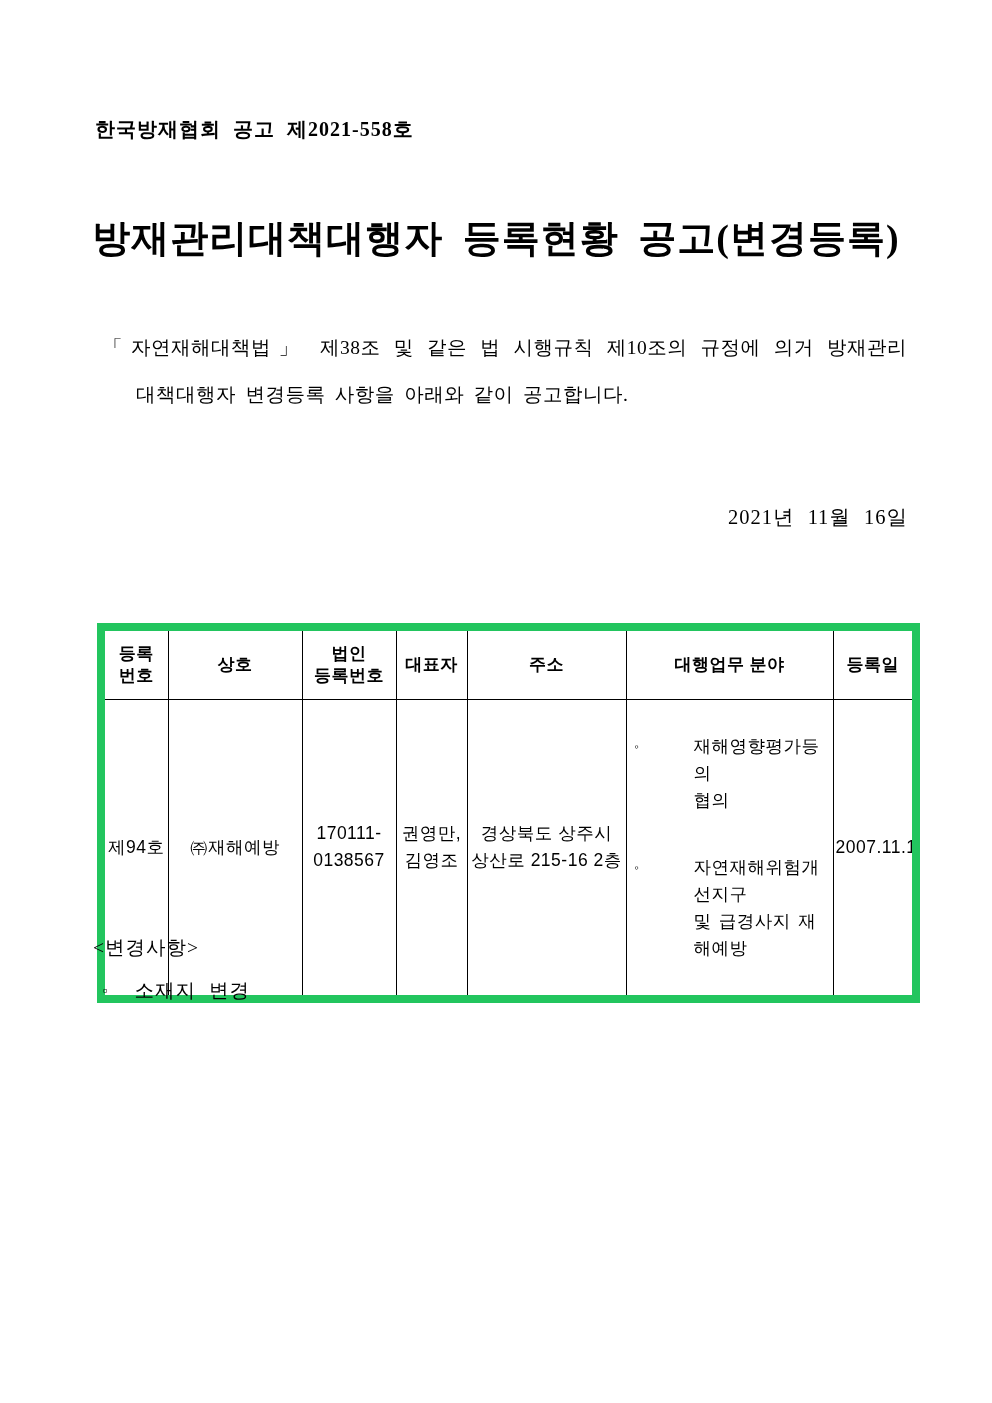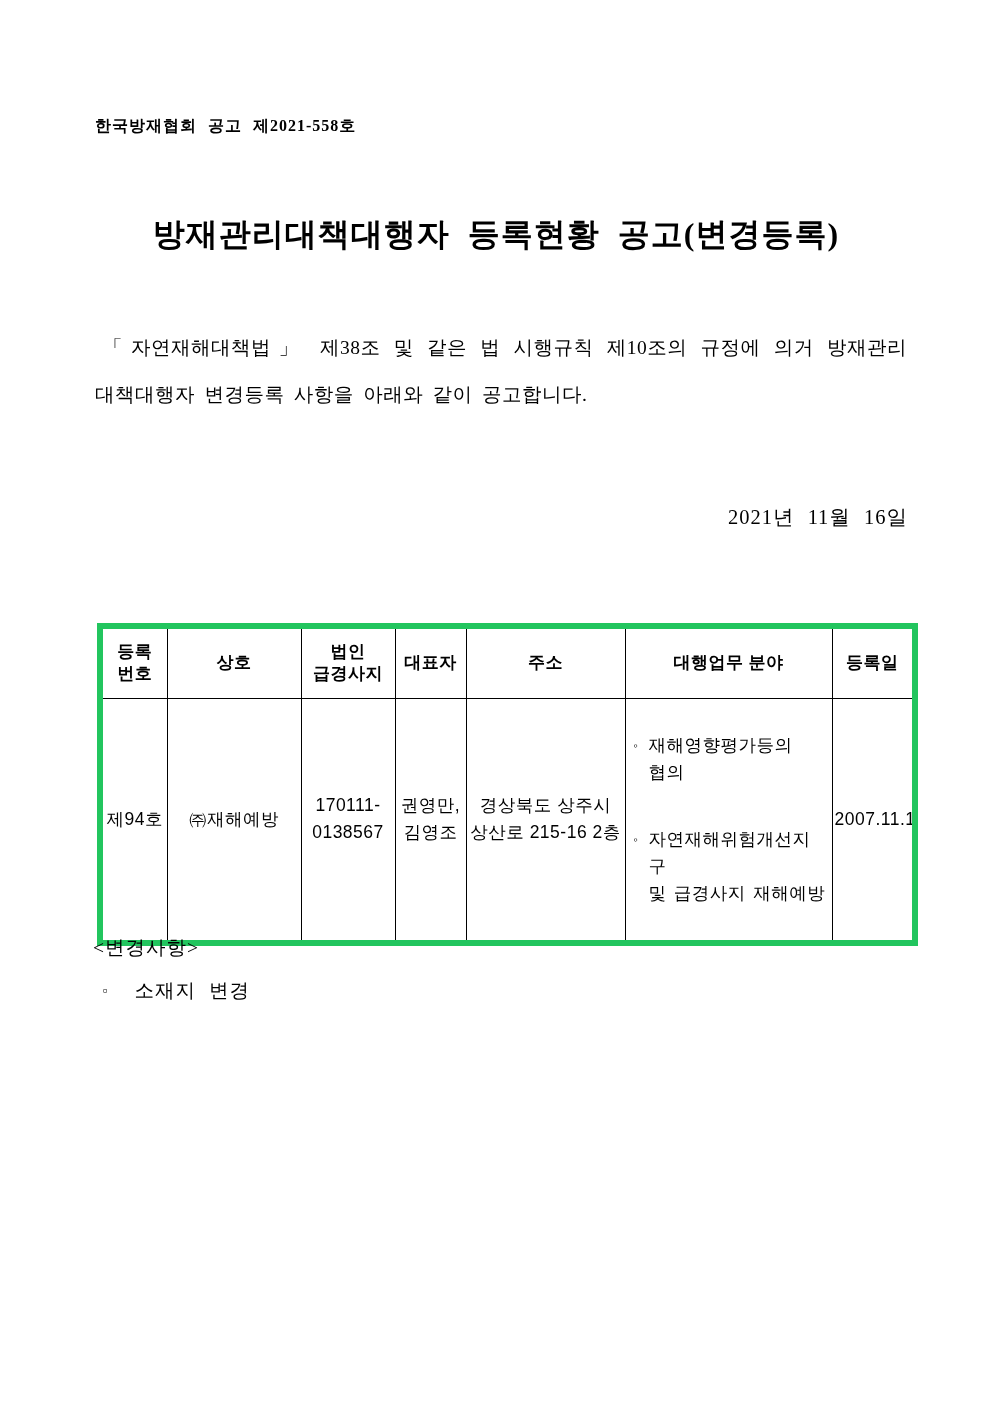--- a/index.html
+++ b/index.html
@@ -18,34 +18,34 @@
     height: 1403px;
     background: #ffffff;
     overflow: hidden;
   }
 
   
   .doc-number {
     position: absolute;
     left: 95px;
     top: 116px;
-    font-size: 16px;
+    font-size: 20px;
     font-weight: bold;
     letter-spacing: 1px;
     word-spacing: 6px;
   }
 
   
   .title {
     position: absolute;
     left: 0;
     width: 992px;
     top: 213px;
     text-align: center;
-    font-size: 32px;
+    font-size: 38px;
     font-weight: bold;
     letter-spacing: 1px;
     word-spacing: 9px;
   }
 
   
   .body-par {
     position: absolute;
     left: 95px;
     width: 812px;
@@ -55,20 +55,21 @@
     letter-spacing: 0.5px;
   }
   .body-line1 {
     text-align: justify;
     text-align-last: justify;
     text-indent: 8px;
   }
   .body-line2 {
     text-align: left;
     word-spacing: 4px;
+    margin-left: 41px;
   }
 
   
   .date-block {
     position: absolute;
     right: 84px;
     top: 497px;
     text-align: center;
     font-size: 20.5px;
     line-height: 41px;
@@ -78,21 +79,21 @@
   .signer-line { padding-right: 12px; letter-spacing: 1.5px; }
 
   
   table.reg-table {
     position: absolute;
     left: 97px;
     top: 623px;
     width: 815px;
     border-collapse: collapse;
     table-layout: fixed;
-    border: 6px solid #22c55e;
+    border: 8px solid #22c55e;
     font-family: "Liberation Sans", "DejaVu Sans", sans-serif;
   }
   .reg-table th, .reg-table td {
     border: 1px solid #000000;
     vertical-align: middle;
     text-align: center;
     white-space: pre-line;
     overflow: hidden;
   }
   .reg-table thead tr { height: 72px; }
@@ -121,20 +122,21 @@
   .svc-item + .svc-item { margin-top: 13px; }
   .svc-bullet {
     flex: 0 0 15px;
     font-size: 13px;
     line-height: 27px;
     text-align: left;
   }
   .svc-text {
     white-space: pre-line;
     word-spacing: 2px;
+    margin-left: 44px;
   }
 
   
   .changes-heading {
     position: absolute;
     left: 93px;
     top: 934px;
     font-size: 19.5px;
     letter-spacing: 1px;
     text-align: right;
@@ -182,21 +184,21 @@
       <col style="width:159px">
       <col style="width:207px">
       <col style="width:83px">
     </colgroup>
     <thead>
       <tr>
         <th>등록
 번호</th>
         <th>상호</th>
         <th>법인
-급경사지</th>
+등록번호</th>
         <th>대표자</th>
         <th>주소</th>
         <th>대행업무 분야</th>
         <th>등록일</th>
       </tr>
     </thead>
     <tbody>
       <tr>
         <td>제94호</td>
         <td>㈜재해예방</td>

